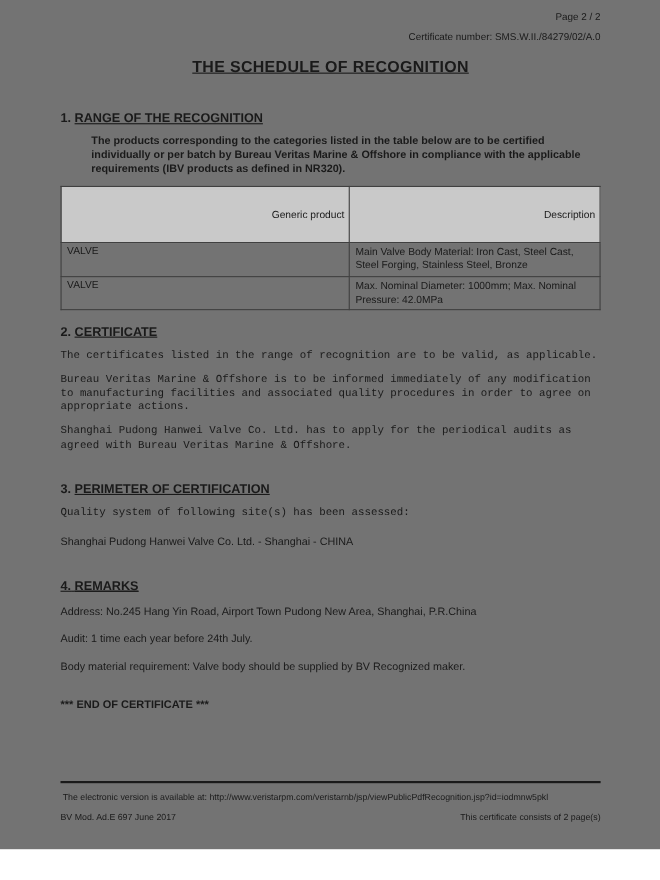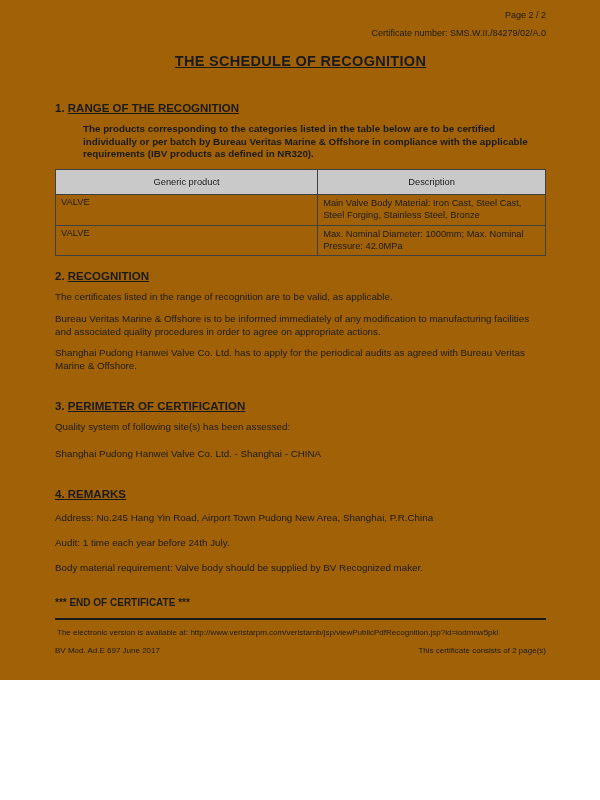--- a/index.html
+++ b/index.html
@@ -4,21 +4,21 @@
 <style>
   * { margin: 0; padding: 0; box-sizing: border-box; }
   html, body { background: #ffffff; }
   body {
     width: 600px; height: 800px;
     font-family: "Liberation Sans", sans-serif;
     color: #1a1a1a;
     position: relative;
     overflow: hidden;
   }
-  .page { width: 600px; height: 680px; position: relative; background: #a16207; }
+  .page { width: 600px; height: 772px; position: relative; background: #737373; }
   .content { padding: 10px 54px 0 55px; }
 
   
   .meta { text-align: right; font-size: 9px; line-height: 1.2; }
   .meta .page-num { margin-bottom: 7px; }
   .meta .cert-num { margin-bottom: 0; }
 
   
   .doc-title {
     text-align: center; font-size: 14.5px; font-weight: bold;
@@ -29,40 +29,40 @@
   
   .sec-heading { font-size: 11.5px; font-weight: bold; }
   .sec-heading .sec-title { text-decoration: underline; }
   .sec1 { margin-top: 33px; }
   .sec2 { margin-top: 14px; }
   .sec3 { margin-top: 27px; }
   .sec4 { margin-top: 27px; text-decoration: underline; }
 
   .para { font-size: 9.8px; line-height: 1.32; }
   .bold-para { font-weight: bold; margin-top: 9px; margin-left: 28px; }
-  .mt-9  { margin-top: 9px; }
+  .mt-9  { margin-top: 9px; font-family: Liberation Mono, monospace; }
   .mt-12 { margin-top: 12px; }
   .mt-14 { margin-top: 14px; }
 
   
   table.products {
     width: 100%; border-collapse: collapse; margin-top: 8px;
     font-size: 9.3px;
   }
   table.products th, table.products td {
     border: 1px solid #404040;
     padding: 2px 5px 3px 5px;
     vertical-align: top;
     text-align: left;
   }
   table.products th {
     background: #c9c9c9;
     font-weight: normal;
-    text-align: center;
-    padding: 7px 4px;
+    text-align: right;
+    padding: 20px 4px;
   }
   col.c1 { width: 53.5%; }
   col.c2 { width: 46.5%; }
   table.products td.desc-cell { line-height: 1.3; }
   table.products td { height: 30px; }
 
   
   .end-marker {
     text-align: left; font-size: 10px; font-weight: bold;
     margin-top: 22px;
@@ -110,21 +110,21 @@
           <td>VALVE</td>
           <td class="desc-cell">Main Valve Body Material: Iron Cast, Steel Cast, Steel Forging, Stainless Steel, Bronze</td>
         </tr>
         <tr>
           <td>VALVE</td>
           <td class="desc-cell">Max. Nominal Diameter: 1000mm; Max. Nominal Pressure: 42.0MPa</td>
         </tr>
       </tbody>
     </table>
 
-    <h2 class="sec-heading sec2"><span class="sec-num">2.</span> <span class="sec-title">RECOGNITION</span></h2>
+    <h2 class="sec-heading sec2"><span class="sec-num">2.</span> <span class="sec-title">CERTIFICATE</span></h2>
 
     <p class="para mt-9">The certificates listed in the range of recognition are to be valid, as applicable.</p>
     <p class="para mt-9">Bureau Veritas Marine &amp; Offshore is to be informed immediately of any modification to manufacturing facilities and associated quality procedures in order to agree on appropriate actions.</p>
     <p class="para mt-9">Shanghai Pudong Hanwei Valve Co. Ltd. has to apply for the periodical audits as agreed with Bureau Veritas Marine &amp; Offshore.</p>
 
     <h2 class="sec-heading sec3"><span class="sec-num">3.</span> <span class="sec-title">PERIMETER OF CERTIFICATION</span></h2>
 
     <p class="para mt-9">Quality system of following site(s) has been assessed:</p>
     <p class="para mt-14">Shanghai Pudong Hanwei Valve Co. Ltd. - Shanghai - CHINA</p>
 

